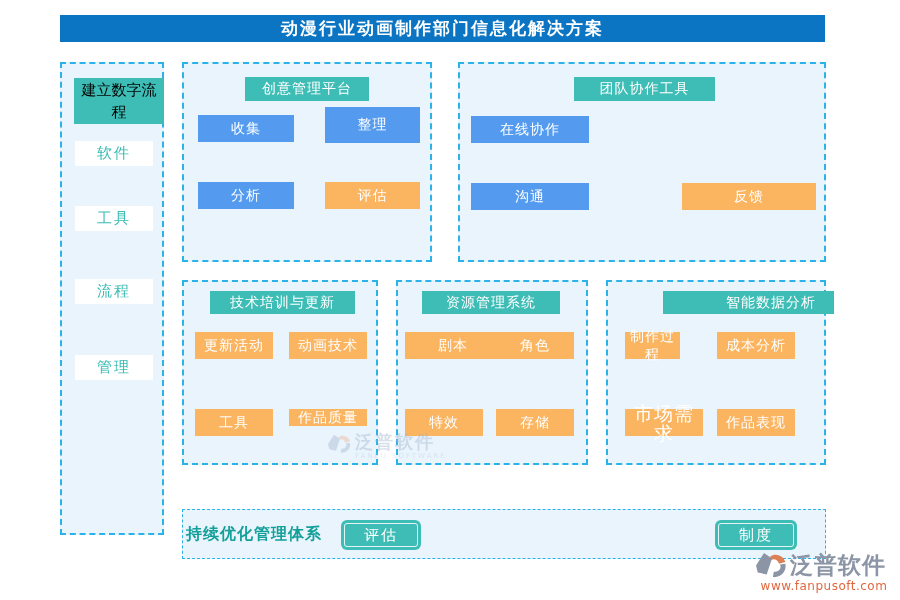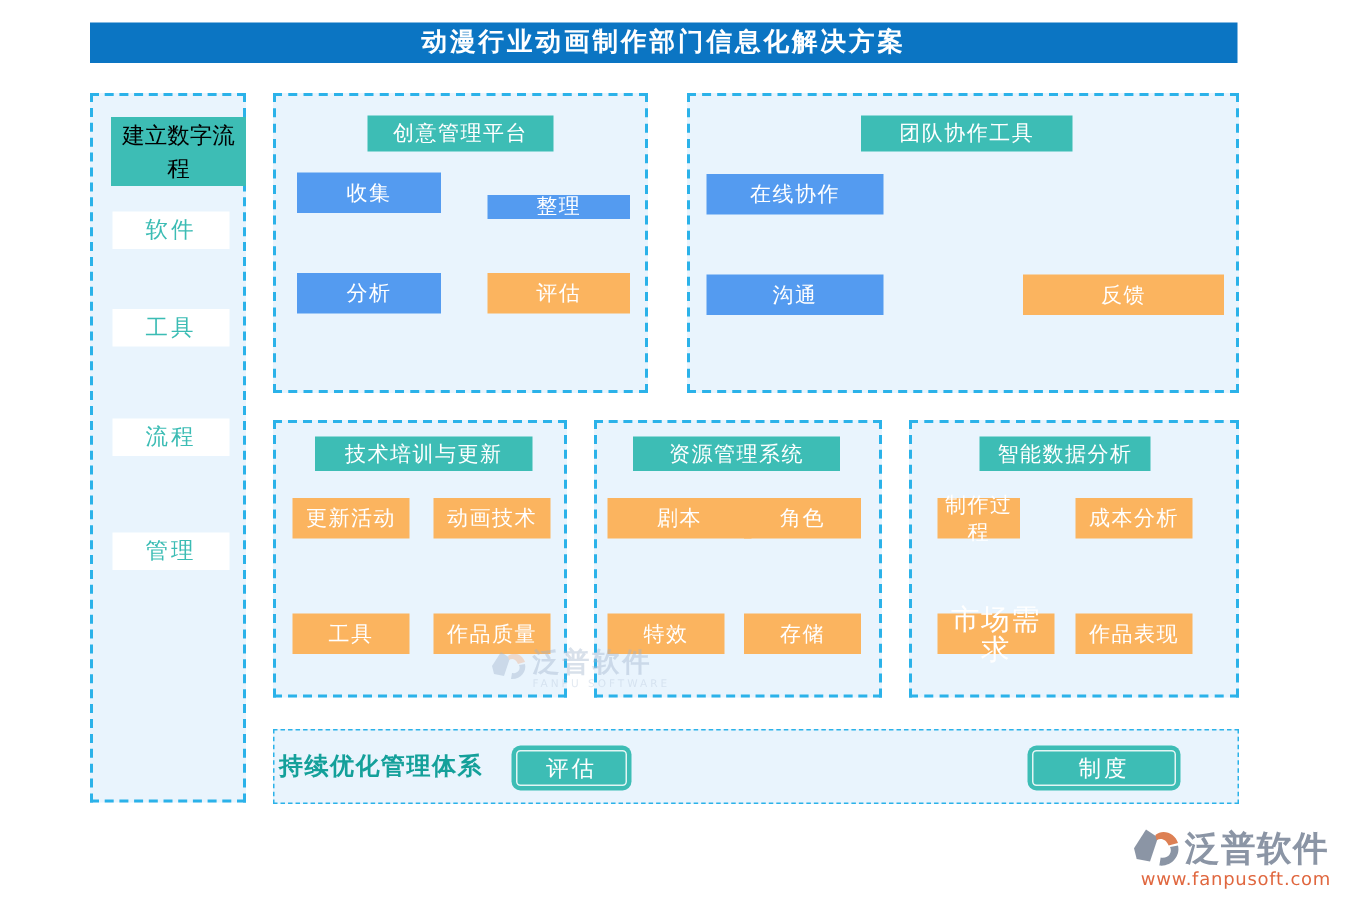--- a/index.html
+++ b/index.html
@@ -12,21 +12,21 @@
   .title-bar{
     position:absolute;left:60px;top:15px;width:765px;height:27px;
     background:#0b75c3;color:#fff;font-size:17px;font-weight:bold;
     letter-spacing:2px;text-align:center;line-height:27px;
   }
   
   .panel{
     position:absolute;background:#e9f4fd;
     border:2px dashed #2bb2e9;box-sizing:border-box;
   }
-  .panel.thin{border-width:1px;}
+  .panel.thin{border-width:1px;margin-top:23px;}
   
   .hdr{
     position:absolute;background:#3dbdb5;color:#fff;font-size:14px;
     display:flex;align-items:center;justify-content:center;
     letter-spacing:1px;
   }
   
   .btn{
     position:absolute;color:#fff;font-size:14px;letter-spacing:1px;
     display:flex;align-items:center;justify-content:center;
@@ -80,62 +80,62 @@
   <div class="side-hdr">建立数字流程</div>
   <div class="side-item" style="top:77px;">软件</div>
   <div class="side-item" style="top:142px;">工具</div>
   <div class="side-item" style="top:215px;">流程</div>
   <div class="side-item" style="top:291px;">管理</div>
 </div>
 
 <div class="panel" style="left:182px;top:62px;width:250px;height:200px;">
   <div class="hdr" style="left:61px;top:13px;width:124px;height:24px;">创意管理平台</div>
   <div class="btn blue" style="left:14px;top:51px;width:96px;height:27px;">收集</div>
-  <div class="btn blue" style="left:141px;top:66px;width:95px;height:16px;">整理</div>
+  <div class="btn blue" style="left:141px;top:43px;width:95px;height:36px;">整理</div>
   <div class="btn blue" style="left:14px;top:118px;width:96px;height:27px;">分析</div>
   <div class="btn orange" style="left:141px;top:118px;width:95px;height:27px;">评估</div>
 </div>
 
 <div class="panel" style="left:458px;top:62px;width:368px;height:200px;">
   <div class="hdr" style="left:114px;top:13px;width:141px;height:24px;">团队协作工具</div>
   <div class="btn blue" style="left:11px;top:52px;width:118px;height:27px;">在线协作</div>
   <div class="btn orange" style="left:222px;top:119px;width:134px;height:27px;">反馈</div>
   <div class="btn blue" style="left:11px;top:119px;width:118px;height:27px;">沟通</div>
 </div>
 
 <div class="panel" style="left:182px;top:280px;width:196px;height:185px;">
   <div class="hdr" style="left:26px;top:9px;width:145px;height:23px;">技术培训与更新</div>
   <div class="btn orange" style="left:11px;top:50px;width:78px;height:27px;">更新活动</div>
   <div class="btn orange" style="left:105px;top:50px;width:78px;height:27px;">动画技术</div>
   <div class="btn orange" style="left:11px;top:127px;width:78px;height:27px;">工具</div>
-  <div class="btn orange" style="left:105px;top:127px;width:78px;height:27px;">作品质量</div>
+  <div class="btn orange" style="left:105px;top:127px;width:78px;height:17px;">作品质量</div>
 </div>
 
 <div class="panel" style="left:396px;top:280px;width:192px;height:185px;">
   <div class="hdr" style="left:24px;top:9px;width:138px;height:23px;">资源管理系统</div>
   <div class="btn orange" style="left:7px;top:50px;width:96px;height:27px;">剧本</div>
   <div class="btn orange" style="left:98px;top:50px;width:78px;height:27px;">角色</div>
   <div class="btn orange" style="left:7px;top:127px;width:78px;height:27px;">特效</div>
   <div class="btn orange" style="left:98px;top:127px;width:78px;height:27px;">存储</div>
 </div>
 
 <div class="panel" style="left:606px;top:280px;width:220px;height:185px;">
-  <div class="hdr" style="left:45px;top:9px;width:114px;height:23px;">智能数据分析</div>
+  <div class="hdr" style="left:55px;top:9px;width:126px;height:23px;padding-left:45px;">智能数据分析</div>
   <div class="btn orange" style="left:17px;top:50px;width:55px;height:27px;">制作过程</div>
   <div class="btn orange" style="left:109px;top:50px;width:78px;height:27px;">成本分析</div>
   <div class="btn orange" style="left:17px;top:127px;width:78px;height:27px;">
     <span class="wrap3">市场需求</span>
   </div>
   <div class="btn orange" style="left:109px;top:127px;width:78px;height:27px;">作品表现</div>
 </div>
 
 <div class="panel thin" style="left:182px;top:486px;width:644px;height:50px;">
   <div class="opt-label">持续优化管理体系</div>
   <div class="pill" style="left:158px;width:80px;">评估</div>
-  <div class="pill" style="left:502px;width:102px;text-align:center;">制度</div>
+  <div class="pill" style="left:532px;width:82px;text-align:center;">制度</div>
 </div>
 
 <div class="watermark">
   <svg width="24" height="24" viewBox="0 0 36 32">
     <polygon points="0,16 9,2 18,8 12,26 2,24" fill="#9fb3cc"></polygon>
     <path d="M16,6 C22,1 31,5 33,12 L26,14 C24,9 20,8 17,10 Z" fill="#f0b08a"></path>
     <path d="M33,14 C35,22 28,30 19,29 L20,23 C26,24 29,19 27,15 Z" fill="#9fb3cc"></path>
   </svg>
   <div class="wm-txt">
     <div class="wm-name">泛普软件</div>

